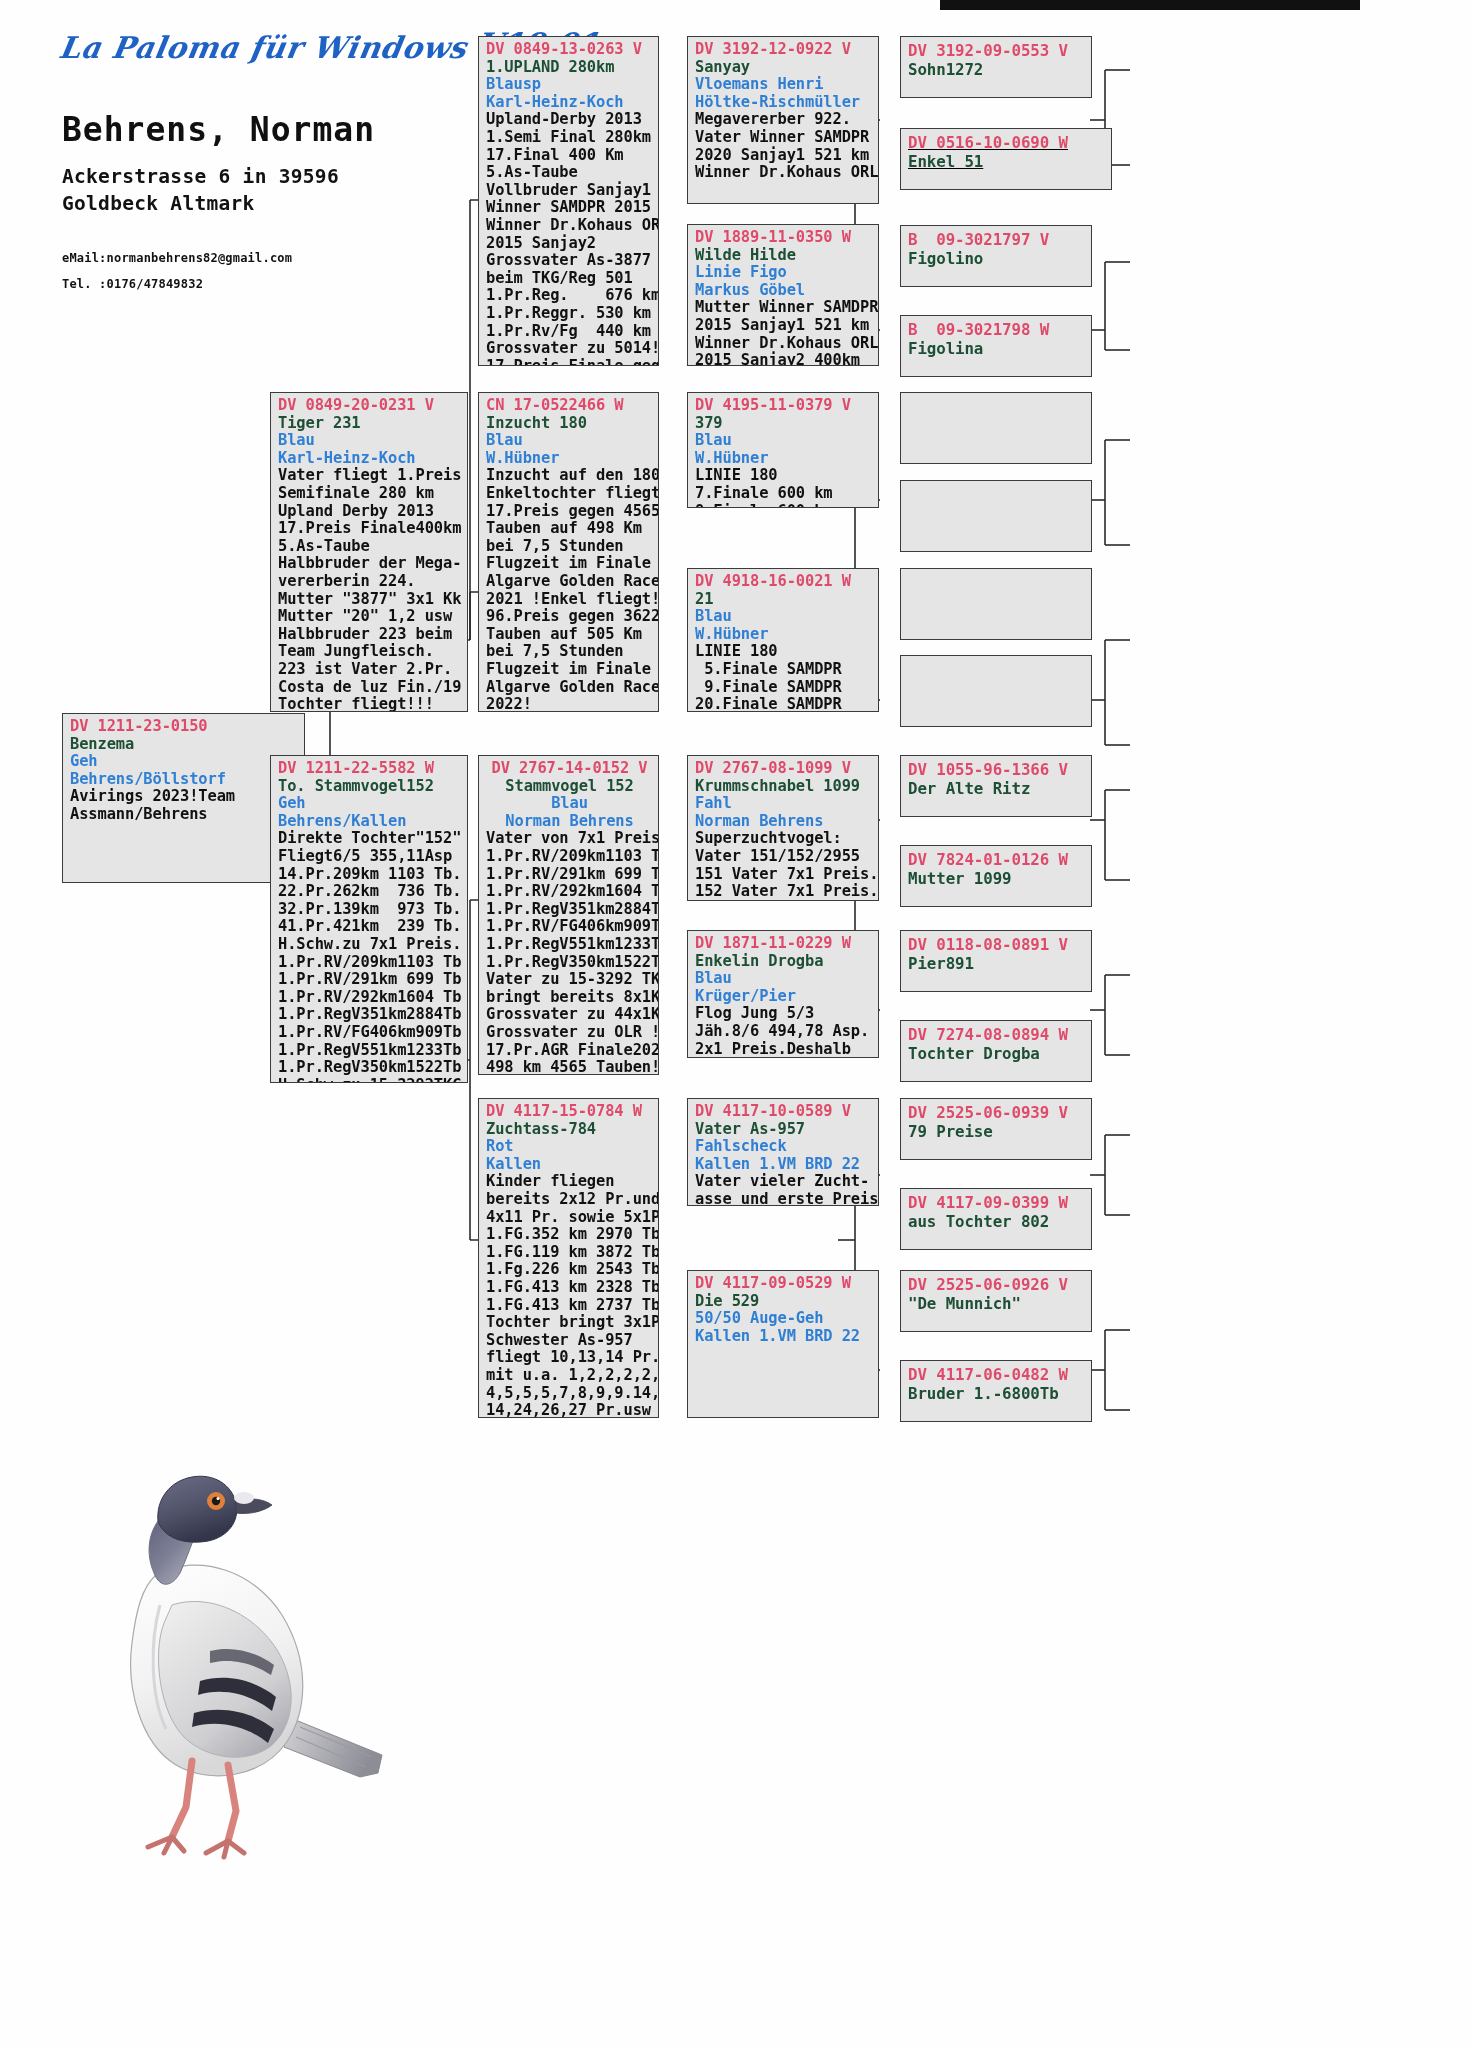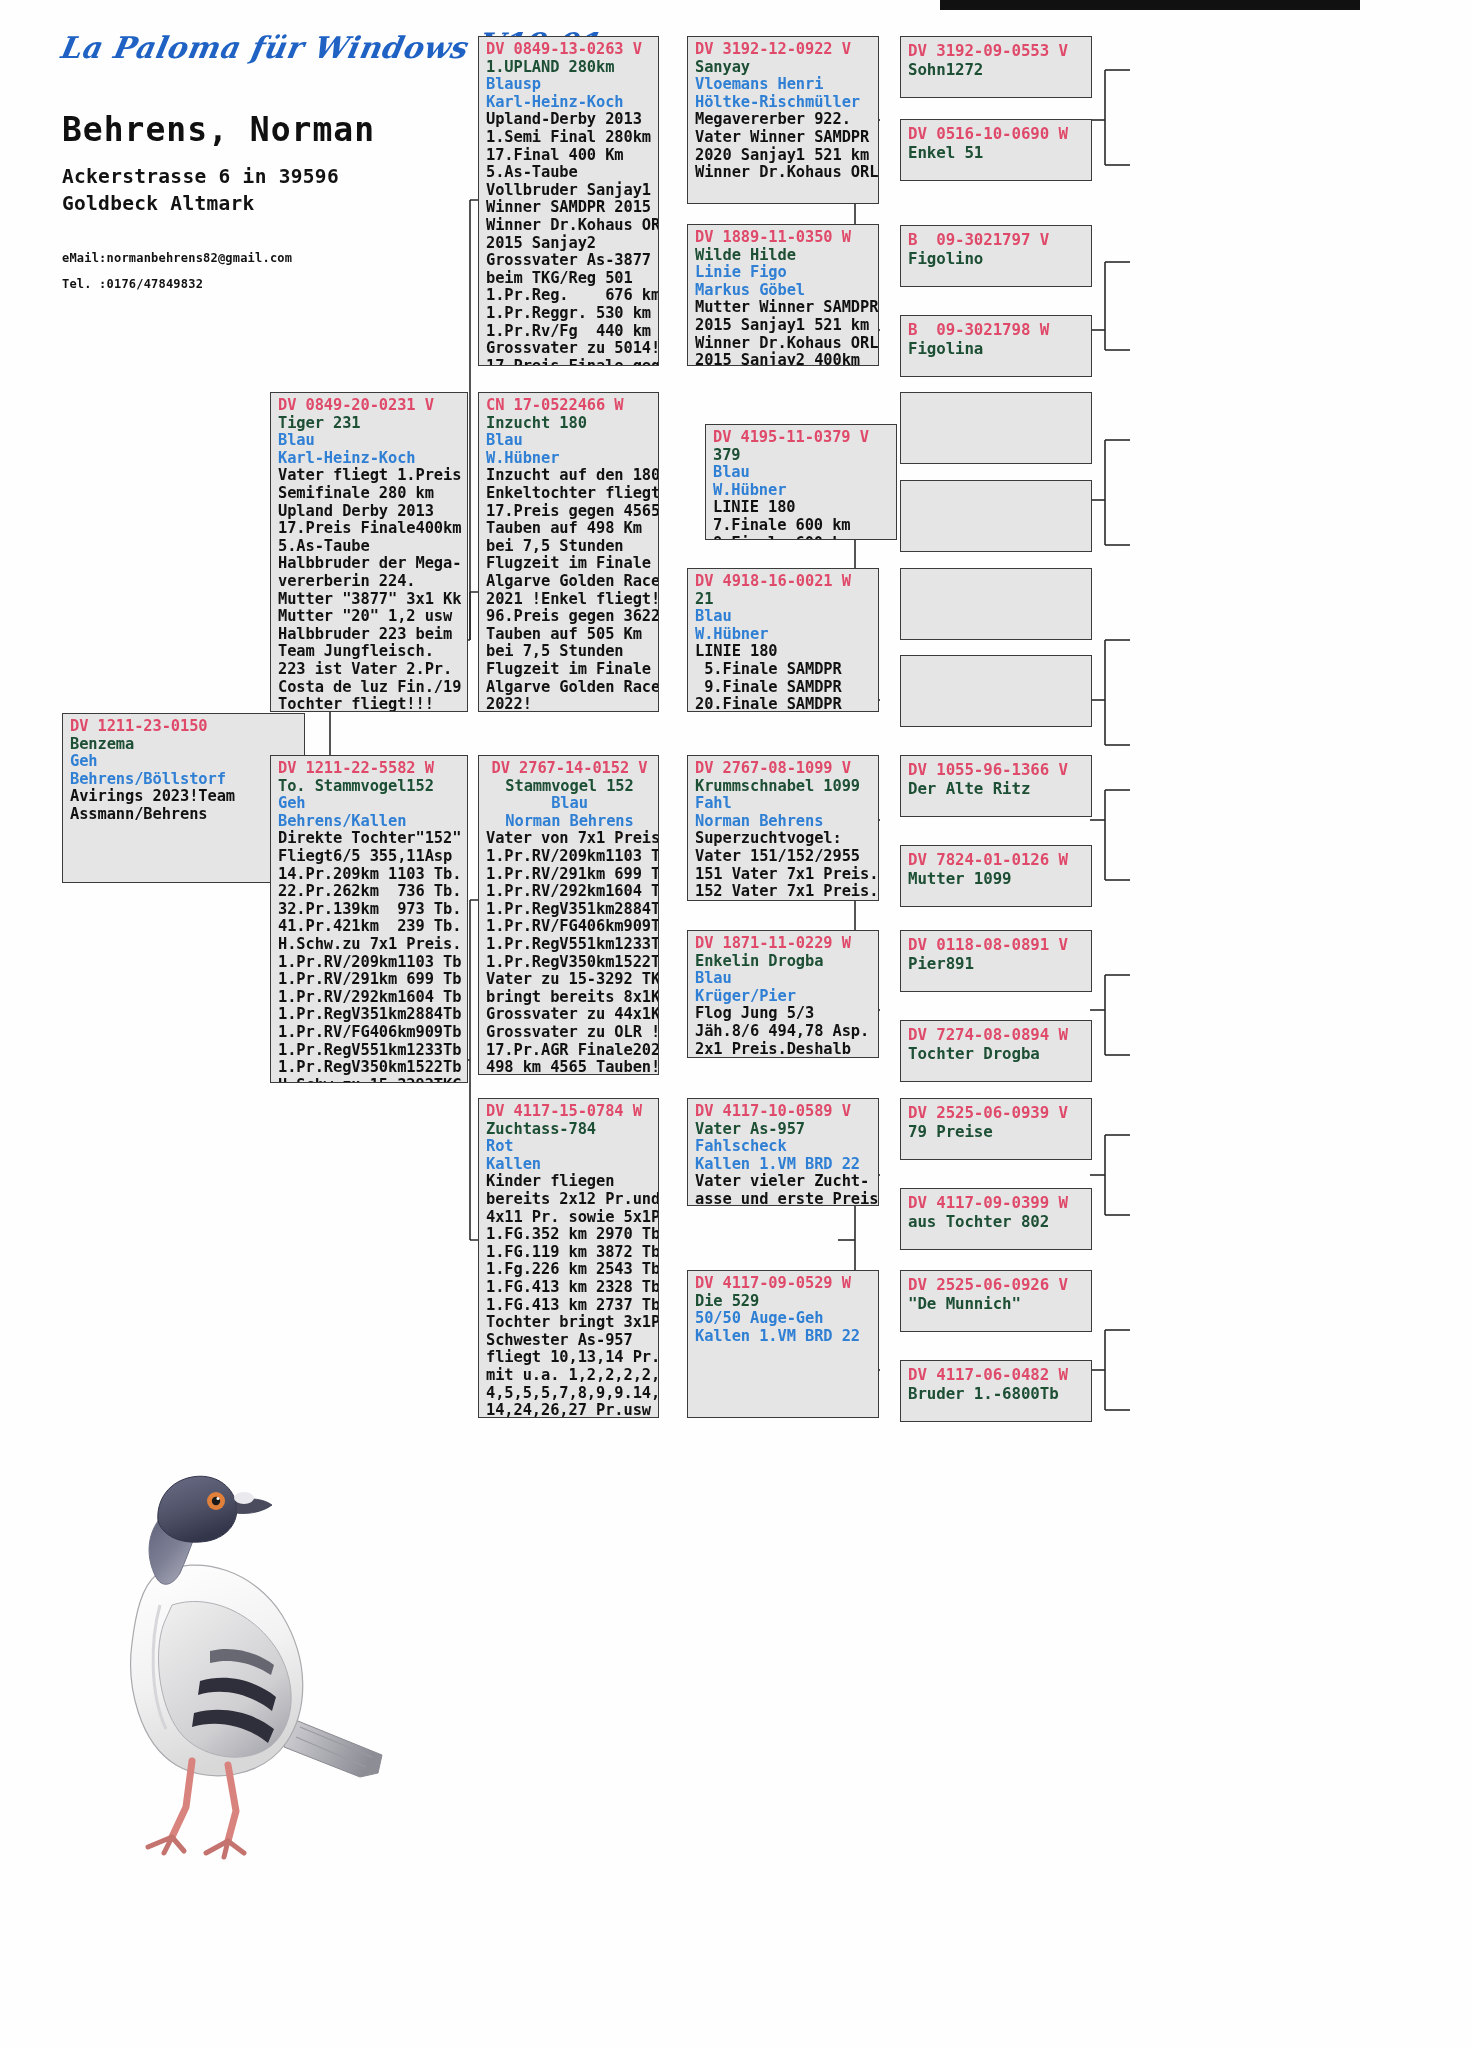--- a/index.html
+++ b/index.html
@@ -332,21 +332,21 @@
     <div class="ln ring">DV 1889-11-0350 W</div>
     <div class="ln nm">Wilde Hilde</div>
     <div class="ln col">Linie Figo</div>
     <div class="ln br">Markus Göbel</div>
     <div class="ln tx">Mutter Winner SAMDPR
 2015 Sanjay1 521 km
 Winner Dr.Kohaus ORL
 2015 Sanjay2 400km</div>
   </div>
 
-  <div class="pbox" style="left:705px;top:392px;width:192px;height:116px;margin-top:32px;">
+  <div class="pbox" style="left:687px;top:392px;width:192px;height:116px;">
     <div class="ln ring">DV 4195-11-0379 V</div>
     <div class="ln nm">379</div>
     <div class="ln col">Blau</div>
     <div class="ln br">W.Hübner</div>
     <div class="ln tx">LINIE 180
 7.Finale 600 km
 8.Finale 600 km
 1.Finale Mira</div>
   </div>
 
@@ -398,21 +398,21 @@
     <div class="ln ring">DV 4117-09-0529 W</div>
     <div class="ln nm">Die 529</div>
     <div class="ln col">50/50 Auge-Geh</div>
     <div class="ln br">Kallen 1.VM BRD 22</div>
   </div>
 
   <div class="pbox small" style="left:900px;top:36px;width:192px;height:62px;">
     <div class="ln ring">DV 3192-09-0553 V</div>
     <div class="ln nm">Sohn1272</div>
   </div>
-  <div class="pbox small" style="left:900px;top:119px;width:192px;height:62px;">
+  <div class="pbox small" style="left:900px;top:128px;width:212px;height:62px;text-decoration:underline;">
     <div class="ln ring">DV 0516-10-0690 W</div>
     <div class="ln nm">Enkel 51</div>
   </div>
   <div class="pbox small" style="left:900px;top:225px;width:192px;height:62px;">
     <div class="ln ring">B  09-3021797 V</div>
     <div class="ln nm">Figolino</div>
   </div>
   <div class="pbox small" style="left:900px;top:315px;width:192px;height:62px;">
     <div class="ln ring">B  09-3021798 W</div>
     <div class="ln nm">Figolina</div>

